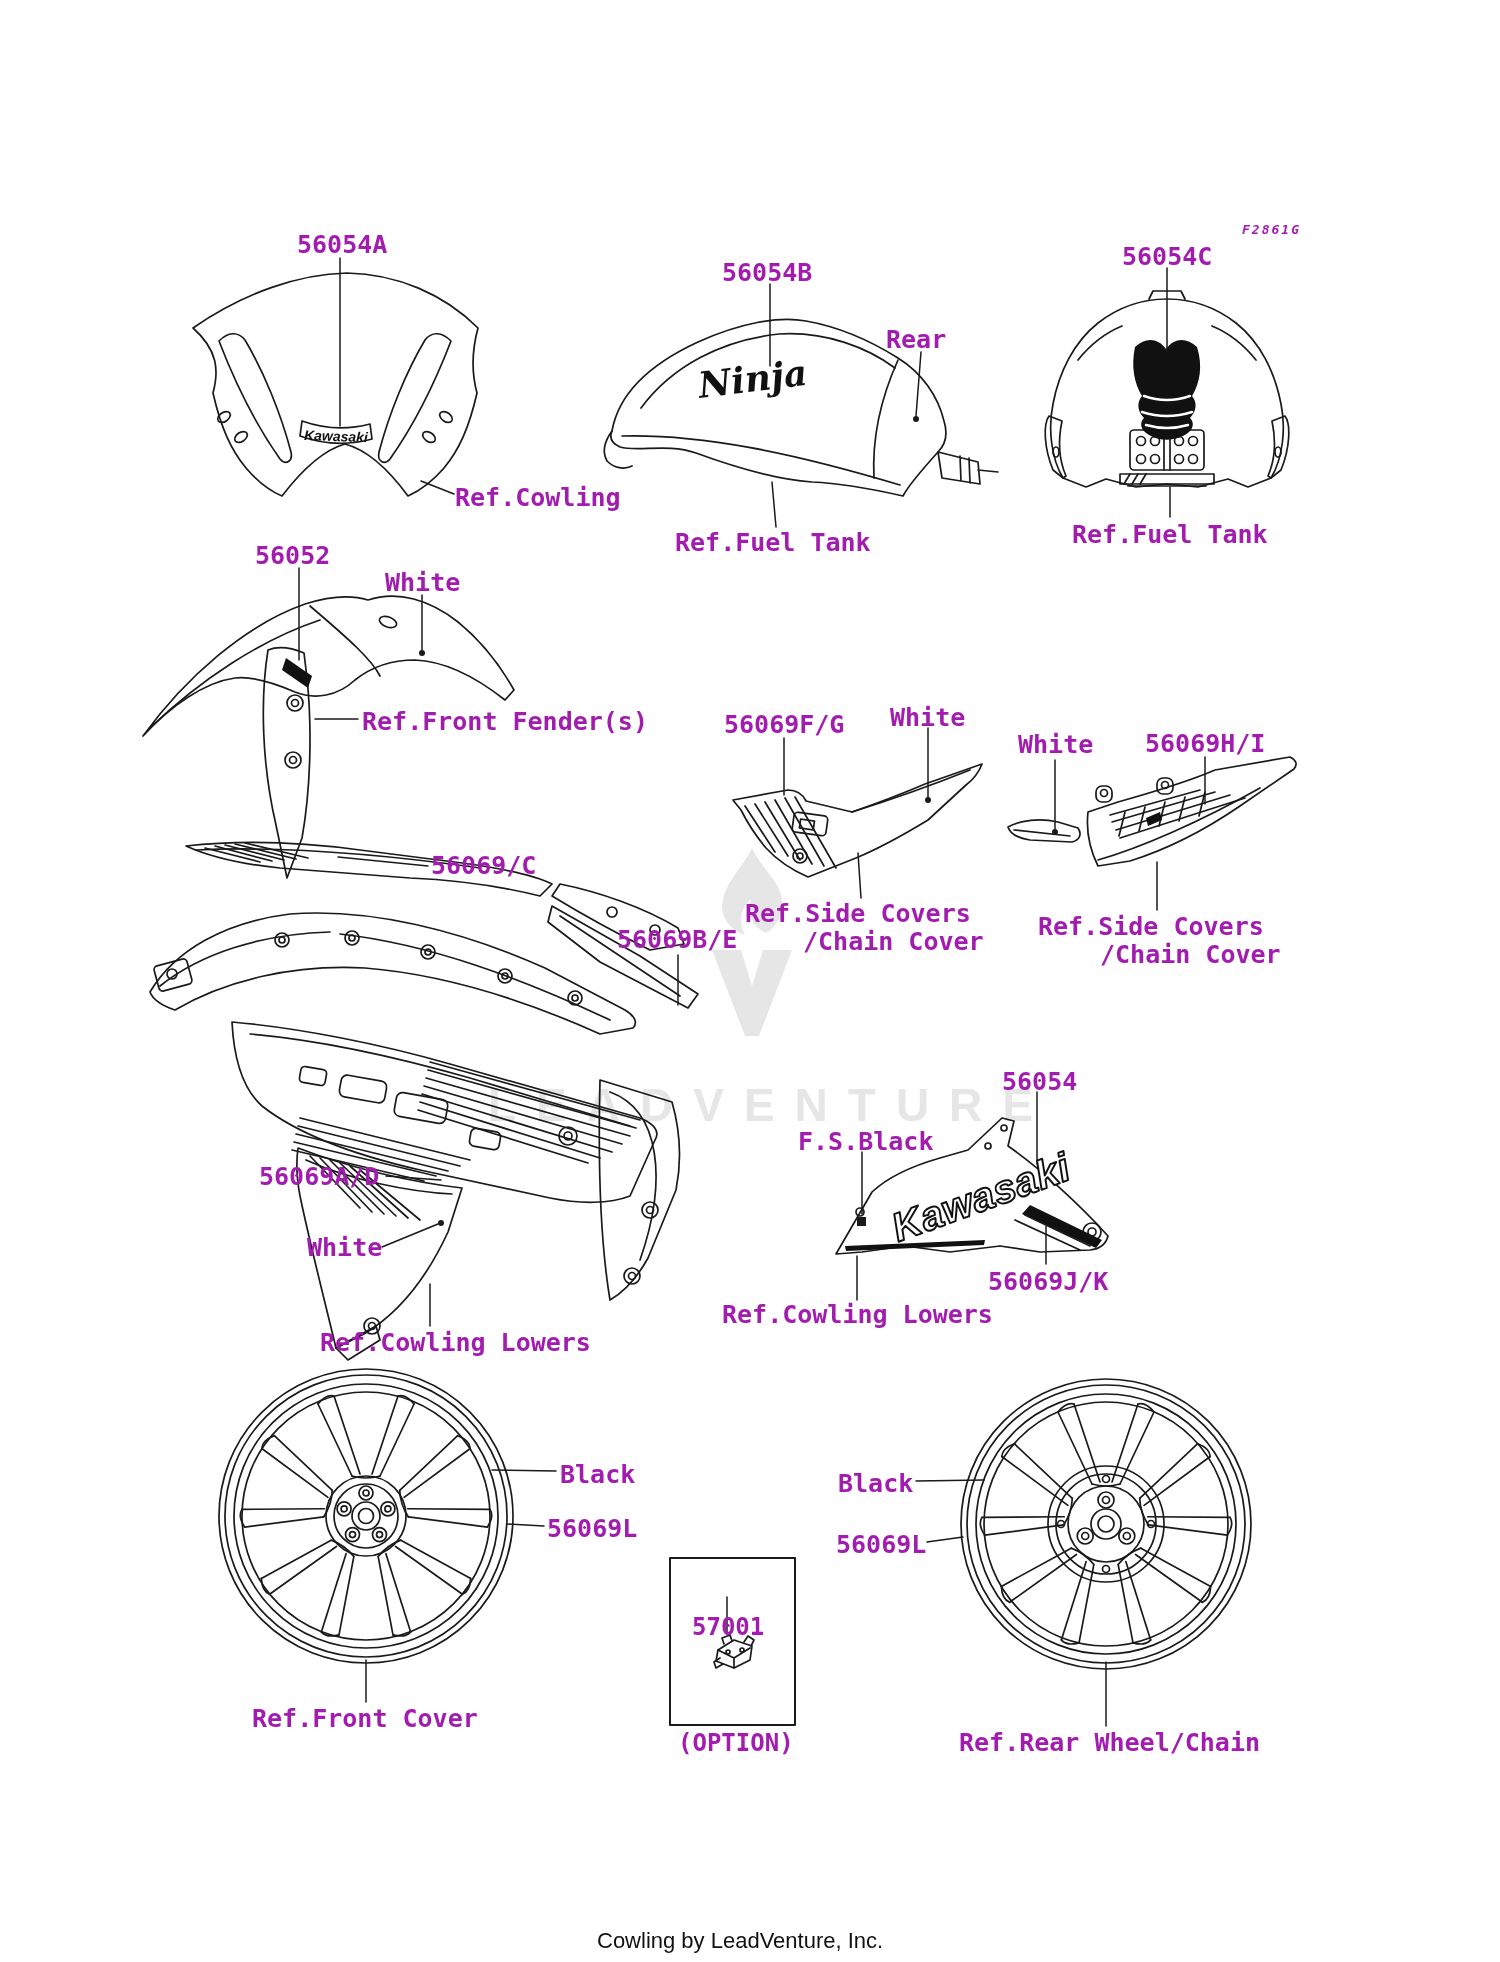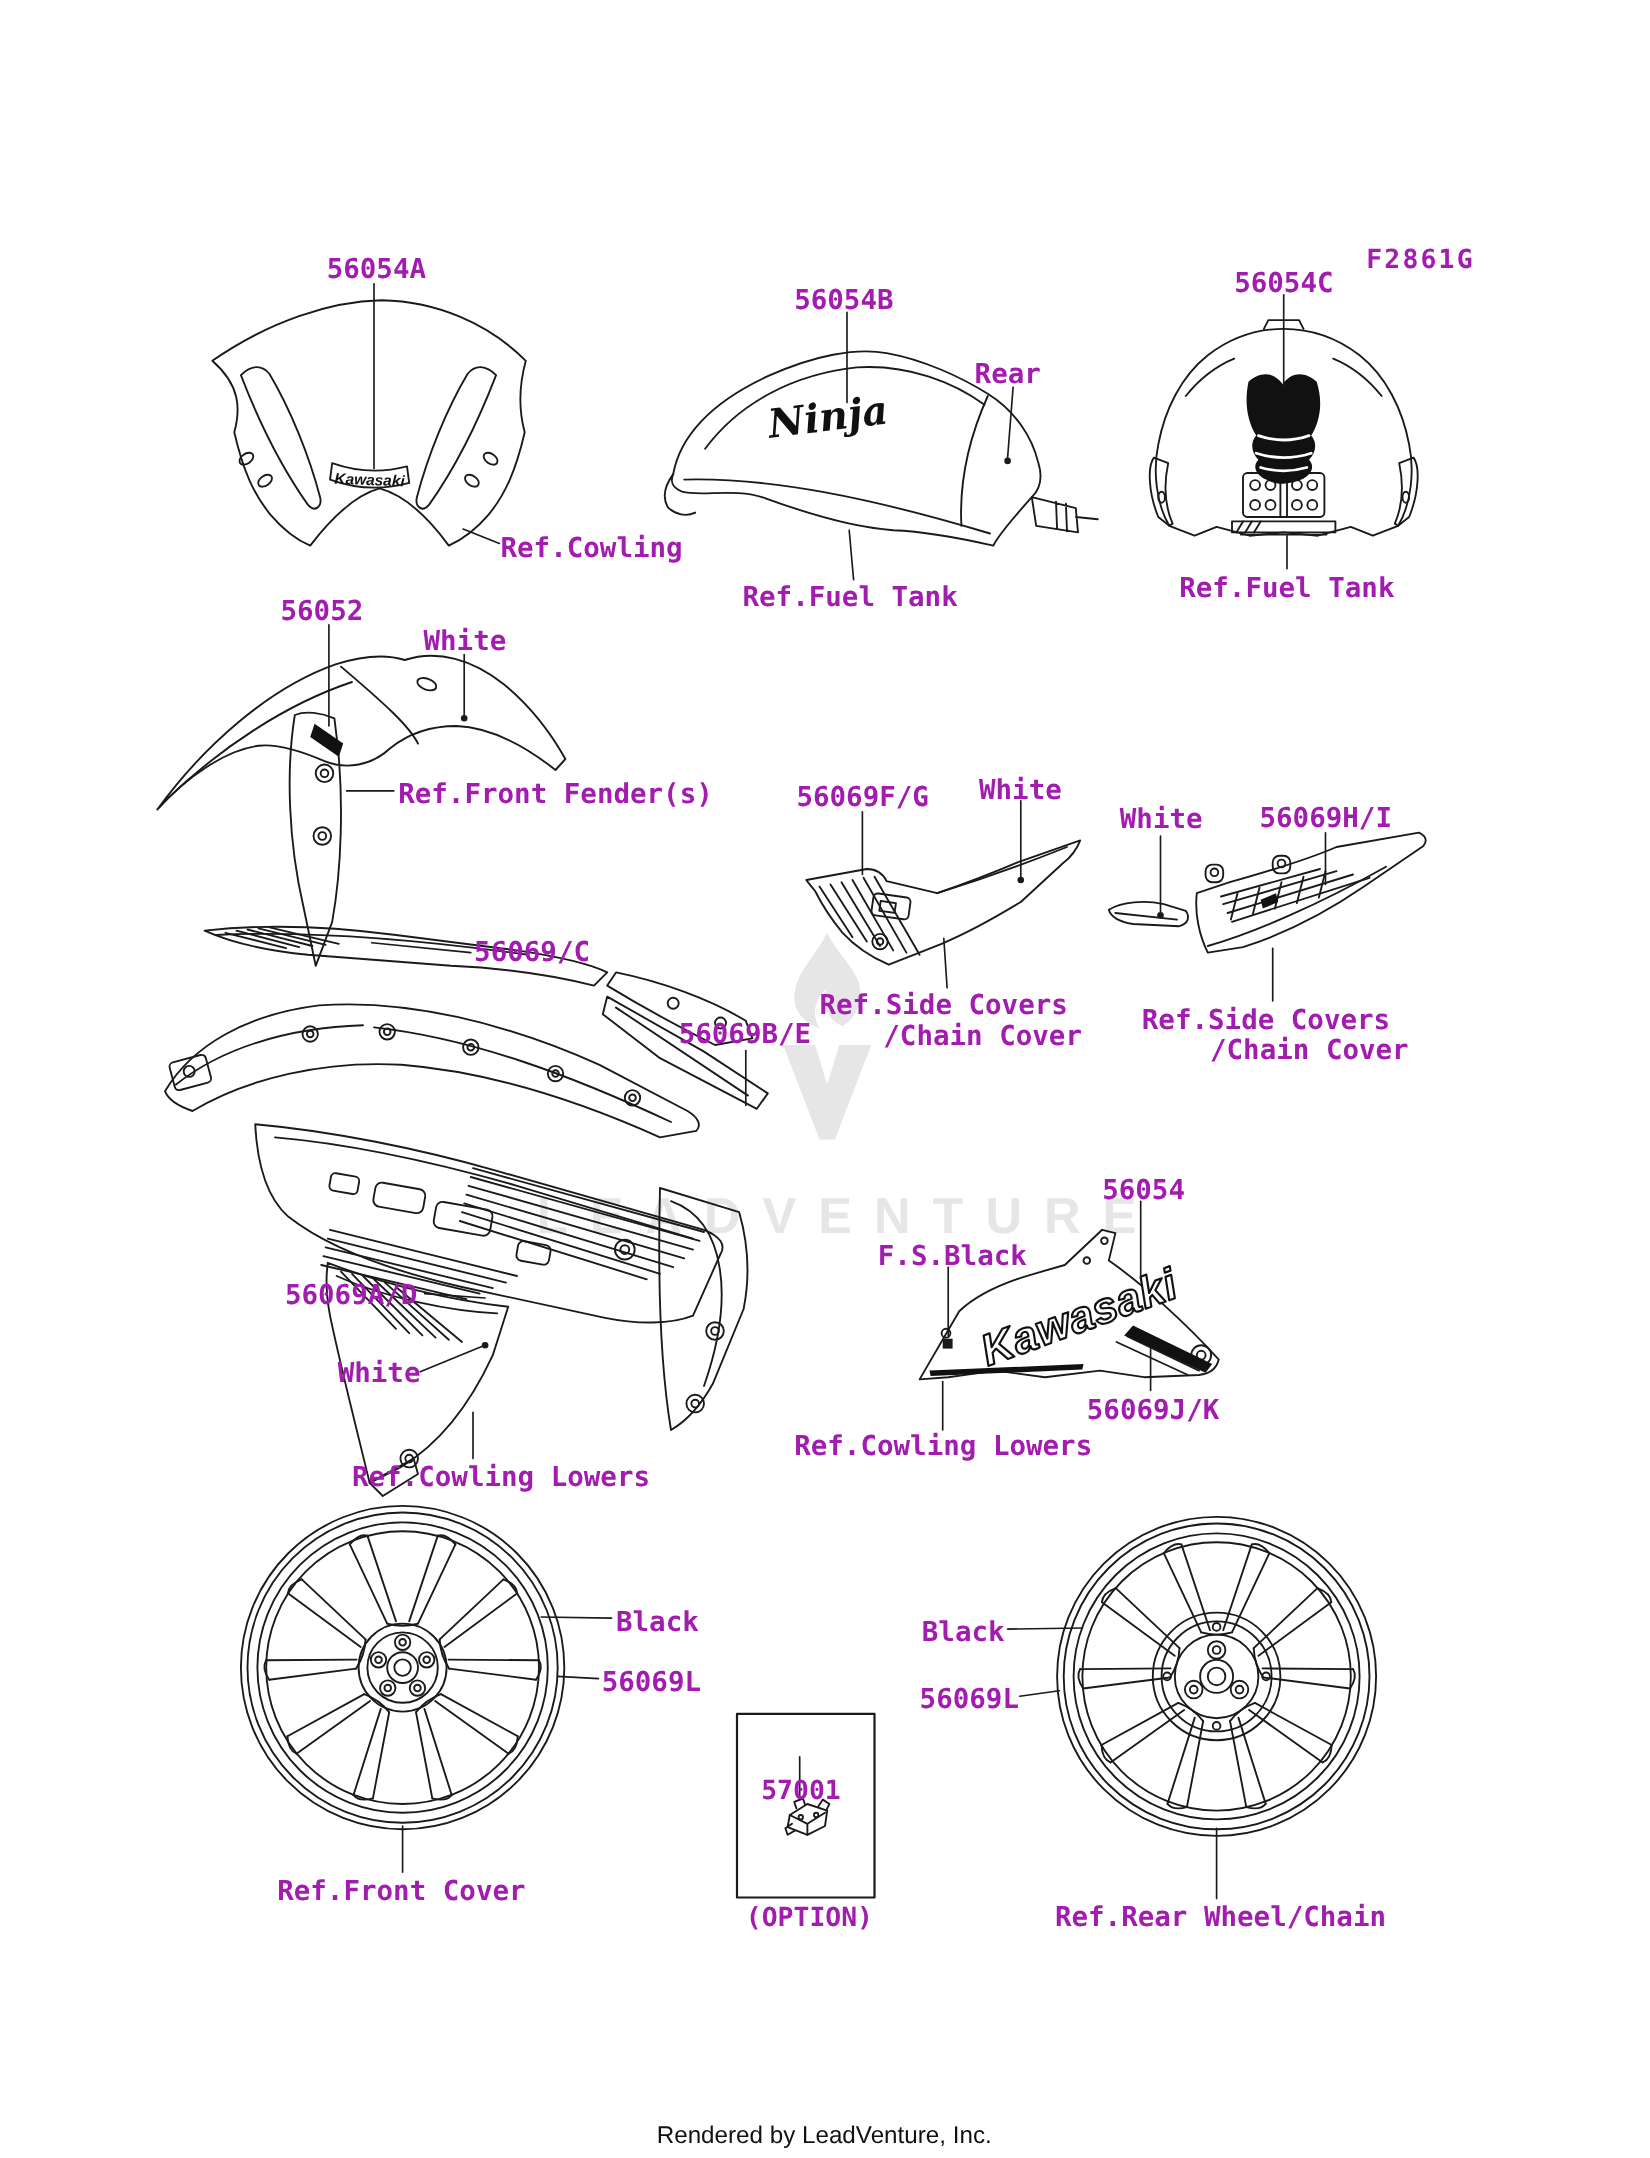--- a/index.html
+++ b/index.html
@@ -3,21 +3,21 @@
 <meta charset="utf-8">
 <style>
   html,body{margin:0;padding:0;background:#ffffff;}
   body{position:relative;width:1500px;height:1962px;overflow:hidden;
        font-family:"DejaVu Sans Mono", monospace;}
   #wm-text{position:absolute;z-index:0;color:#e6e6e6;
        font:700 46px "Liberation Sans", sans-serif;letter-spacing:20px;white-space:nowrap;}
   #art{position:absolute;left:0;top:0;z-index:1;}
   .lbl{position:absolute;z-index:2;color:#a21caf;line-height:1;white-space:nowrap;
        font:700 25px "DejaVu Sans Mono", monospace;}
-  .sm{font-size:24px;letter-spacing:2px;}
+  .sm{font-size:13px;letter-spacing:2px;font-style:italic;}
   .box-lbl{font-size:24px;margin-top:42px;}
   #footer{position:absolute;z-index:2;color:#111;
        font:400 22px "Liberation Sans", sans-serif;white-space:nowrap;}
 </style>
 </head>
 <body>
 
 <div id="wm-text" style="left:488px;top:1078px">LEADVENTURE</div>
 
 <svg id="art" width="1500" height="1962" viewBox="0 0 1500 1962">
@@ -327,13 +327,13 @@
 <div class="lbl" style="left:547px;top:1514px">56069L</div>
 <div class="lbl" style="left:252px;top:1704px">Ref.Front Cover</div>
 
 <div class="lbl" style="left:838px;top:1469px">Black</div>
 <div class="lbl" style="left:836px;top:1530px">56069L</div>
 <div class="lbl" style="left:959px;top:1728px">Ref.Rear Wheel/Chain</div>
 
 <div class="lbl box-lbl" style="left:692px;top:1571px">57001</div>
 <div class="lbl box-lbl" style="left:678px;top:1687px">(OPTION)</div>
 
-<div id="footer" style="left:597px;top:1928px">Rendered by LeadVenture, Inc.</div>
+<div id="footer" style="left:597px;top:1928px">Cowling by LeadVenture, Inc.</div>
 
 </body></html>

